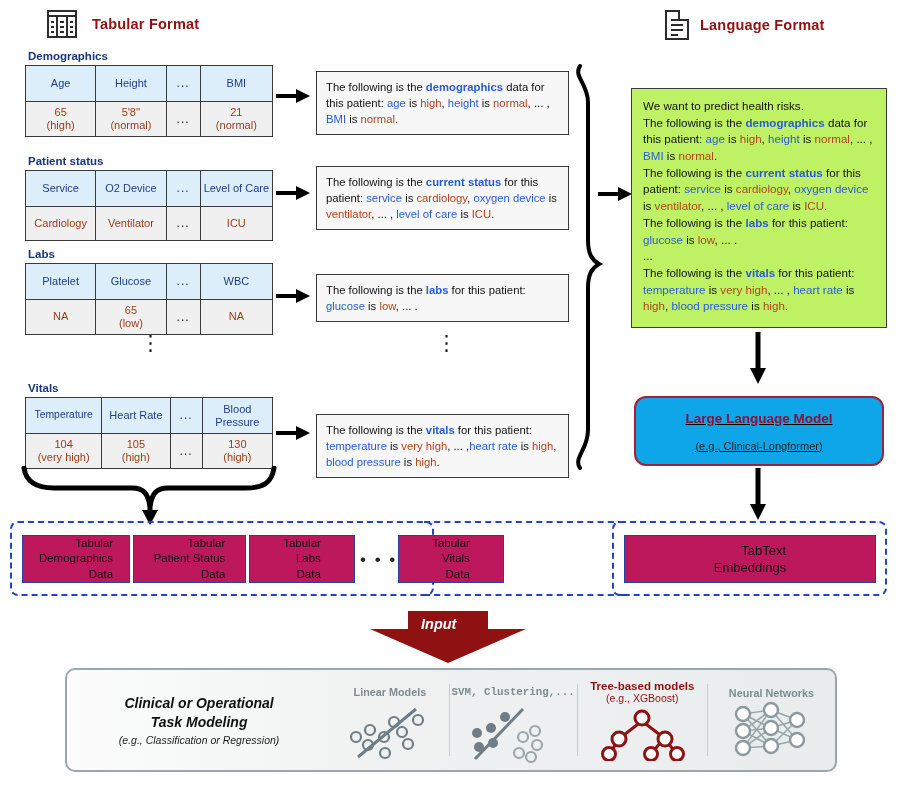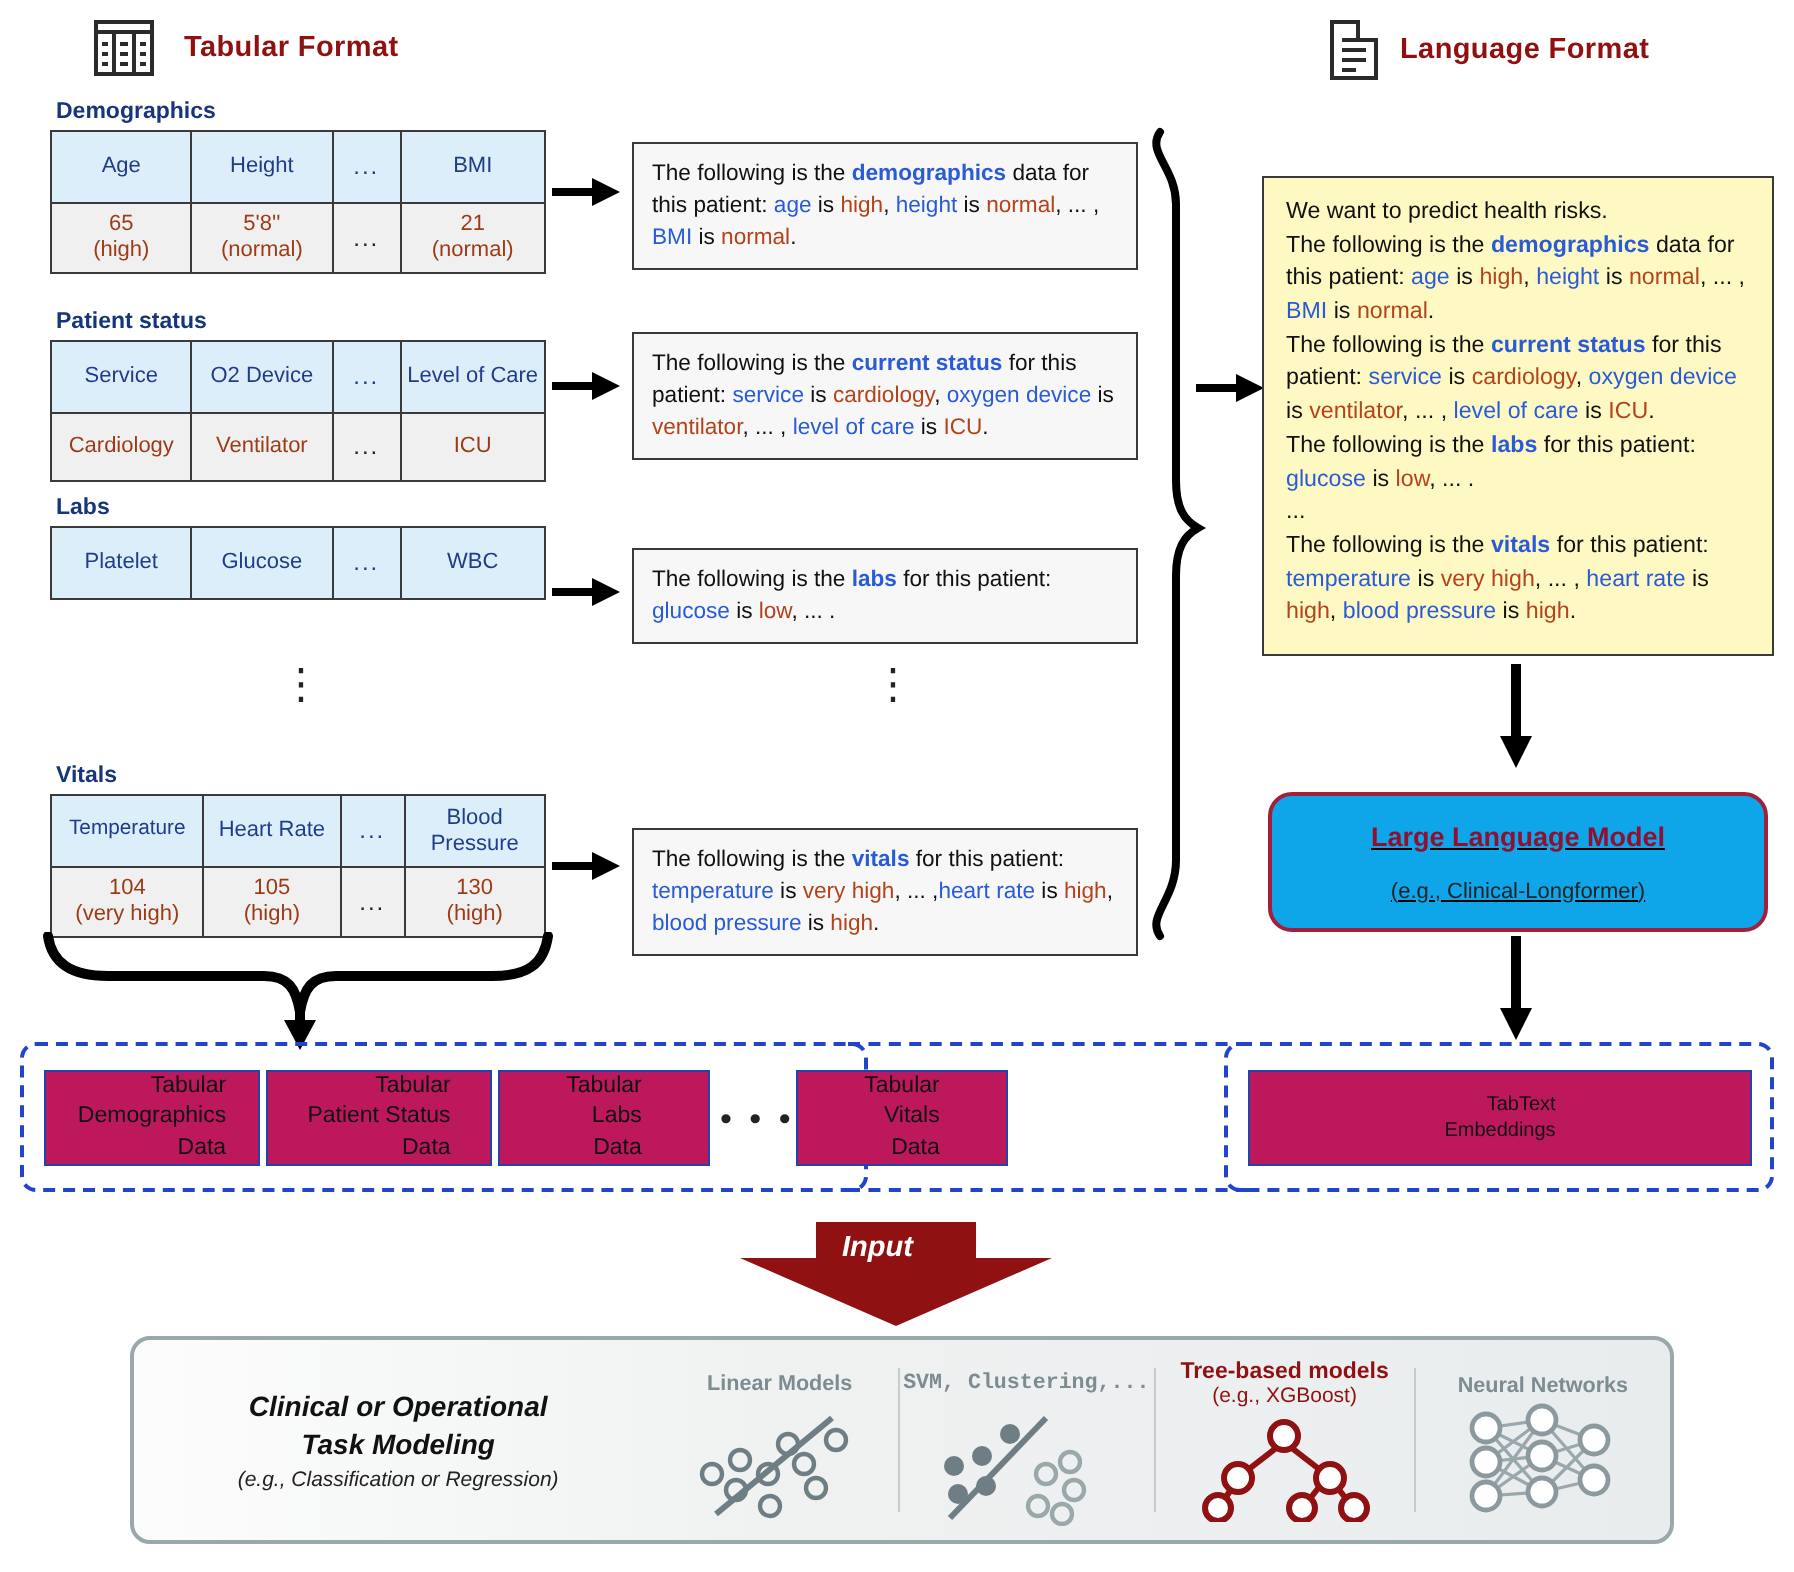--- a/index.html
+++ b/index.html
@@ -54,21 +54,21 @@
   .sbox{
     border:1px solid #3a3a3a; background:#f7f7f7;
     font-size:11.3px; line-height:1.42; padding:7px 9px; color:#111;
   }
   .k{ color:#2a5bd7; }          
   .kb{ color:#2a5bd7; font-weight:bold; }  
   .v{ color:#b4431c; }          
 
   
   .lbox{
-    border:1px solid #3a3a3a; background:#fef9c3;
+    border:1px solid #3a3a3a; background:#bef264;
     font-size:11.6px; line-height:1.44; padding:9px 11px; color:#111;
   }
 
   
   .llm{
     border:2px solid #a3203c; background:#0ea5e9; border-radius:12px;
     display:flex; flex-direction:column; align-items:center; justify-content:center;
     text-align:center;
     text-decoration:underline;
   }
@@ -196,20 +196,26 @@
 <div class="abs sec-label" style="left:28px; top:248px;">Labs</div>
 <div class="abs" style="left:25px; top:263px;">
   <table class="dt" style="width:248px;">
     <tbody>
         <tr class="head">
       <td style="width:70px">Platelet</td>
       <td style="width:70px">Glucose</td>
       <td class="dots" style="width:34px">...</td>
       <td style="width:72px">WBC</td>
     </tr>
+    <tr class="val">
+      <td>NA</td>
+      <td><span>65</span><br><span>(low)</span></td>
+      <td class="dots">...</td>
+      <td>NA</td>
+    </tr>
   </tbody>
     </table>
 </div>
 <svg class="abs" style="left:276px; top:288px;" width="34" height="16">
   <line x1="0" y1="8" x2="22" y2="8" stroke="#000" stroke-width="4"></line>
   <polygon points="20,1 34,8 20,15" fill="#000"></polygon>
 </svg>
 <div class="abs sbox" style="left:316px; top:274px; width:253px;">
   <span><span>The following is the </span><span class="kb">labs</span><span> for this patient: </span><span class="k">glucose</span><span> is </span><span class="v">low</span><span>, ... .</span></span>
 </div>
@@ -289,21 +295,21 @@
 <div class="abs bluecard" style="left:133px; top:535px; width:113px; height:48px;">
   <div><span>Tabular</span><br><span>Patient Status</span><br><span>Data</span></div>
 </div>
 <div class="abs bluecard" style="left:249px; top:535px; width:106px; height:48px;">
   <div><span>Tabular</span><br><span>Labs</span><br><span>Data</span></div>
 </div>
 <div class="abs hdots" style="left:360px; top:550px;">• • •</div>
 <div class="abs bluecard" style="left:398px; top:535px; width:106px; height:48px;">
   <div><span>Tabular</span><br><span>Vitals</span><br><span>Data</span></div>
 </div>
-<div class="abs bluecard" style="left:624px; top:535px; width:252px; height:48px; font-size:10px;">
+<div class="abs bluecard" style="left:624px; top:535px; width:252px; height:48px; font-size:13px;">
   <div><span>TabText</span><br><span>Embeddings</span></div>
 </div>
 
 <svg class="abs" style="left:370px; top:611px;" width="156" height="52">
   <polygon points="38,0 118,0 118,18 156,18 78,52 0,18 38,18" fill="#8f1111"></polygon>
 </svg>
 <div class="abs inputlbl" style="left:421px; top:616px;font-style:italic;">Input</div>
 
 <div class="abs bottom" style="left:65px; top:668px; width:772px; height:104px;">
 

